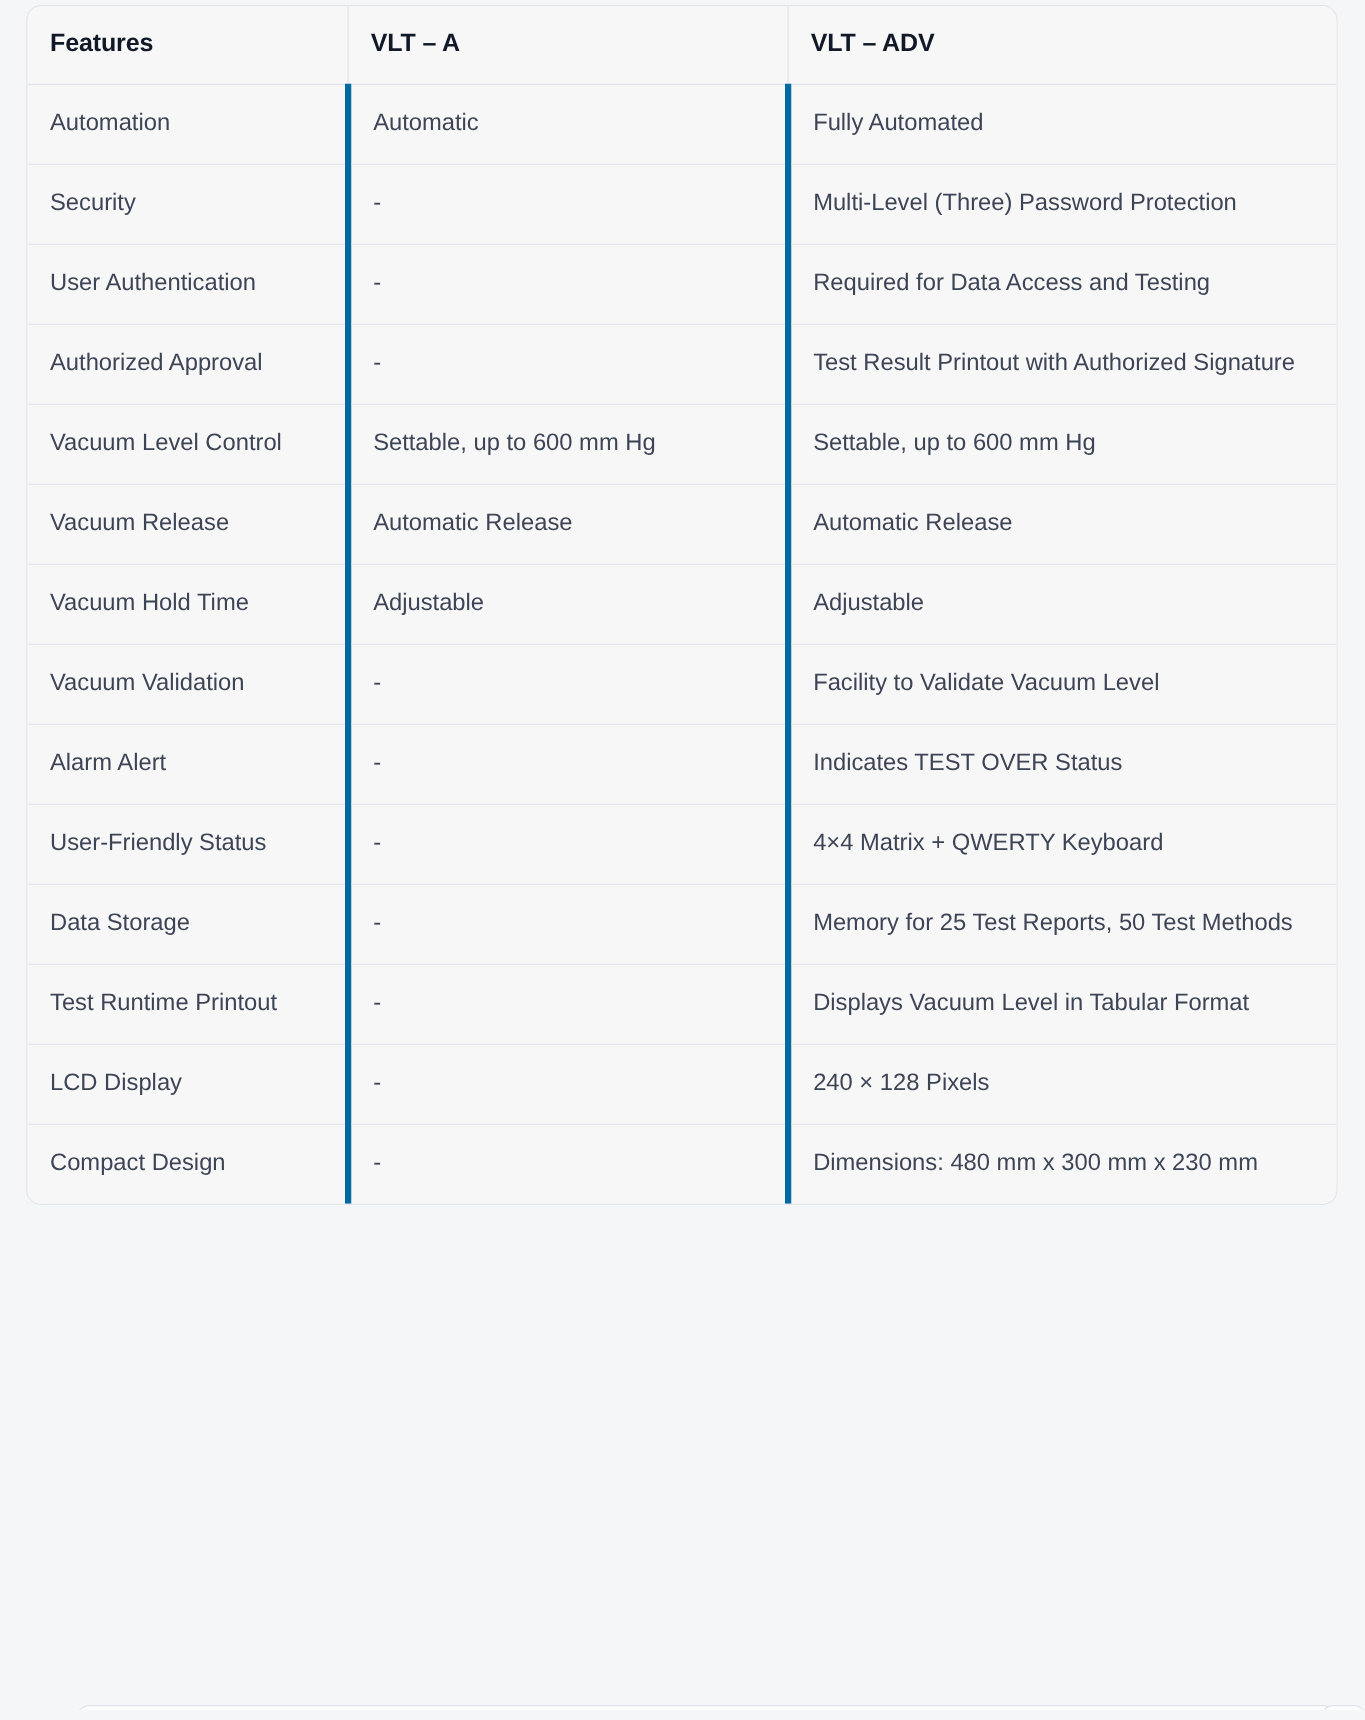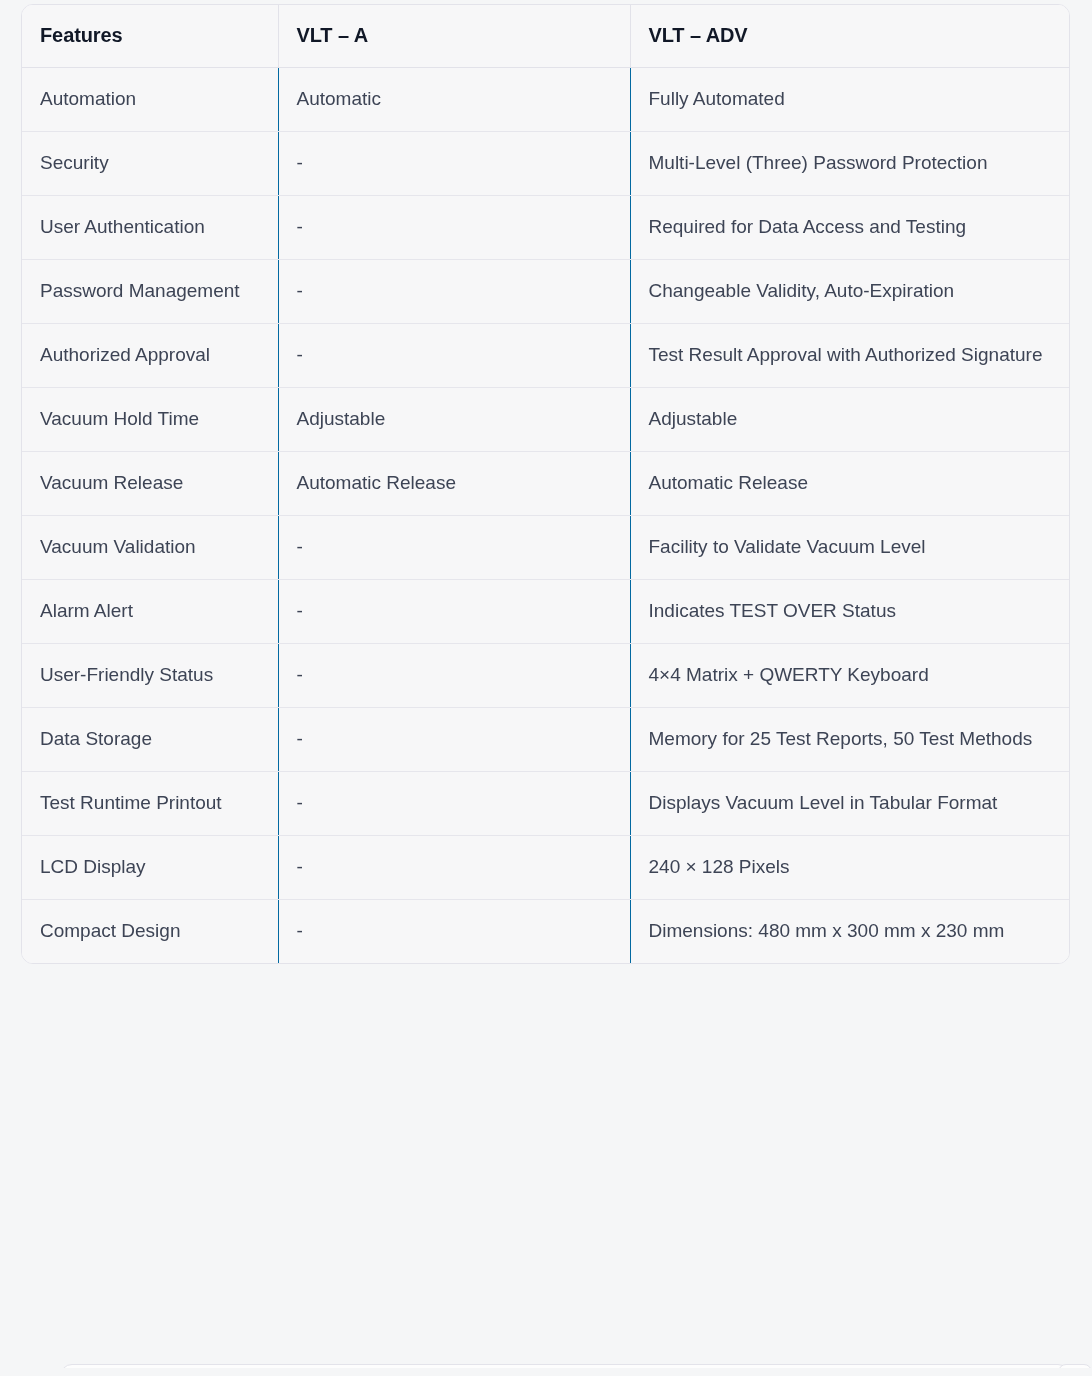--- a/index.html
+++ b/index.html
@@ -61,21 +61,21 @@
 
   table.compare tbody td {
     text-align: left;
     vertical-align: top;
     font-size: 19px;
     font-weight: 400;
     color: #3d4455;
     line-height: 38px;
     padding: 12px 18px 13px 18px;
     border-bottom: 1px solid #e6e6ec;
-    border-right: 1px solid #0369a1;
+    border-right: 5px solid #0369a1;
     background: #f7f7f8;
     word-wrap: break-word;
   }
   table.compare tbody td:last-child { border-right: none; }
   table.compare tbody tr:last-child td { border-bottom: none; }
 
   .cell-dash { color: #3d4455; }
 
   
   .next-card-peek {
@@ -128,40 +128,40 @@
             <td>Security</td>
             <td class="cell-dash">-</td>
             <td>Multi-Level (Three) Password Protection</td>
           </tr>
           <tr>
             <td>User Authentication</td>
             <td class="cell-dash">-</td>
             <td>Required for Data Access and Testing</td>
           </tr>
           <tr>
-            <td>Password Management</td>
-            <td class="cell-dash">-</td>
-            <td>Changeable Validity, Auto-Expiration</td>
-          </tr>
-          <tr>
             <td>Authorized Approval</td>
             <td class="cell-dash">-</td>
-            <td>Test Result Approval with Authorized Signature</td>
+            <td>Test Result Printout with Authorized Signature</td>
+          </tr>
+          <tr>
+            <td>Vacuum Level Control</td>
+            <td>Settable, up to 600 mm Hg</td>
+            <td>Settable, up to 600 mm Hg</td>
+          </tr>
+          <tr>
+            <td>Vacuum Release</td>
+            <td>Automatic Release</td>
+            <td>Automatic Release</td>
           </tr>
           <tr>
             <td>Vacuum Hold Time</td>
             <td>Adjustable</td>
             <td>Adjustable</td>
           </tr>
           <tr>
-            <td>Vacuum Release</td>
-            <td>Automatic Release</td>
-            <td>Automatic Release</td>
-          </tr>
-          <tr>
             <td>Vacuum Validation</td>
             <td class="cell-dash">-</td>
             <td>Facility to Validate Vacuum Level</td>
           </tr>
           <tr>
             <td>Alarm Alert</td>
             <td class="cell-dash">-</td>
             <td>Indicates TEST OVER Status</td>
           </tr>
           <tr>

